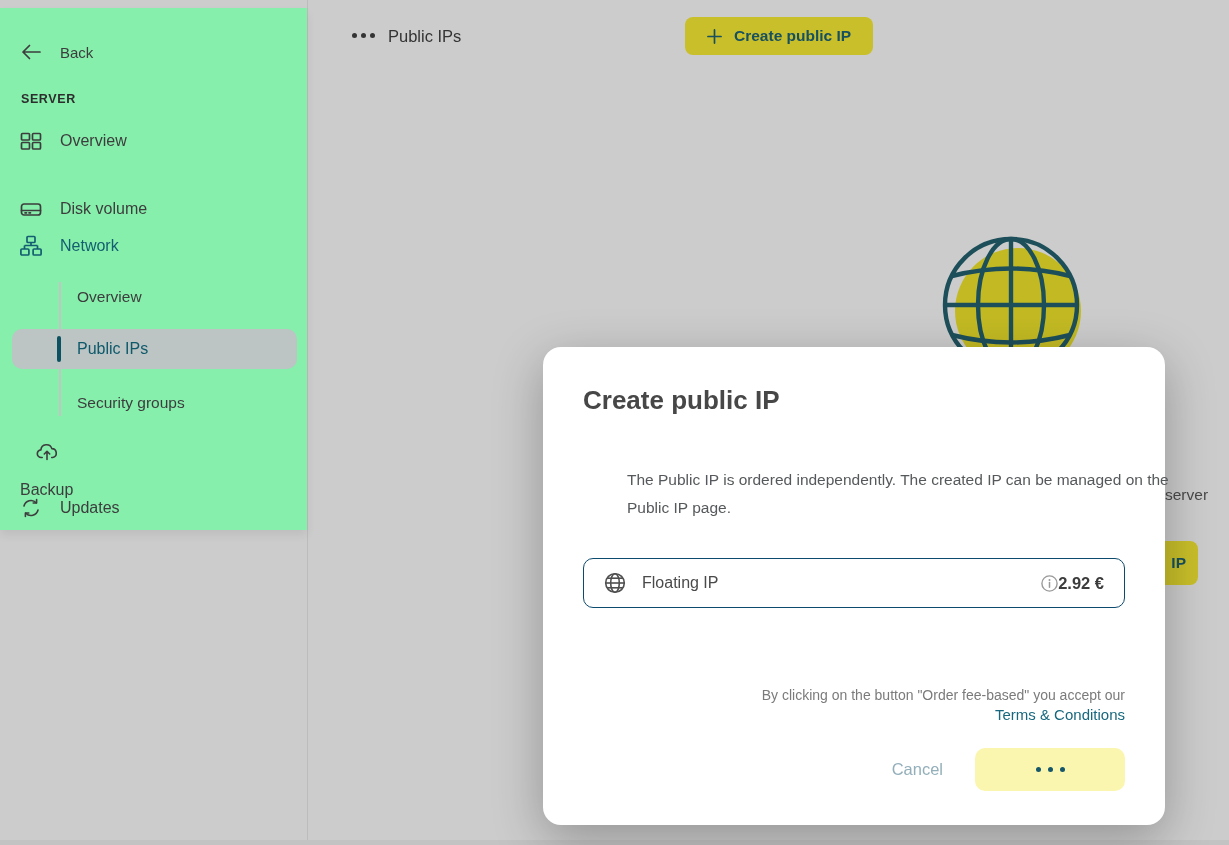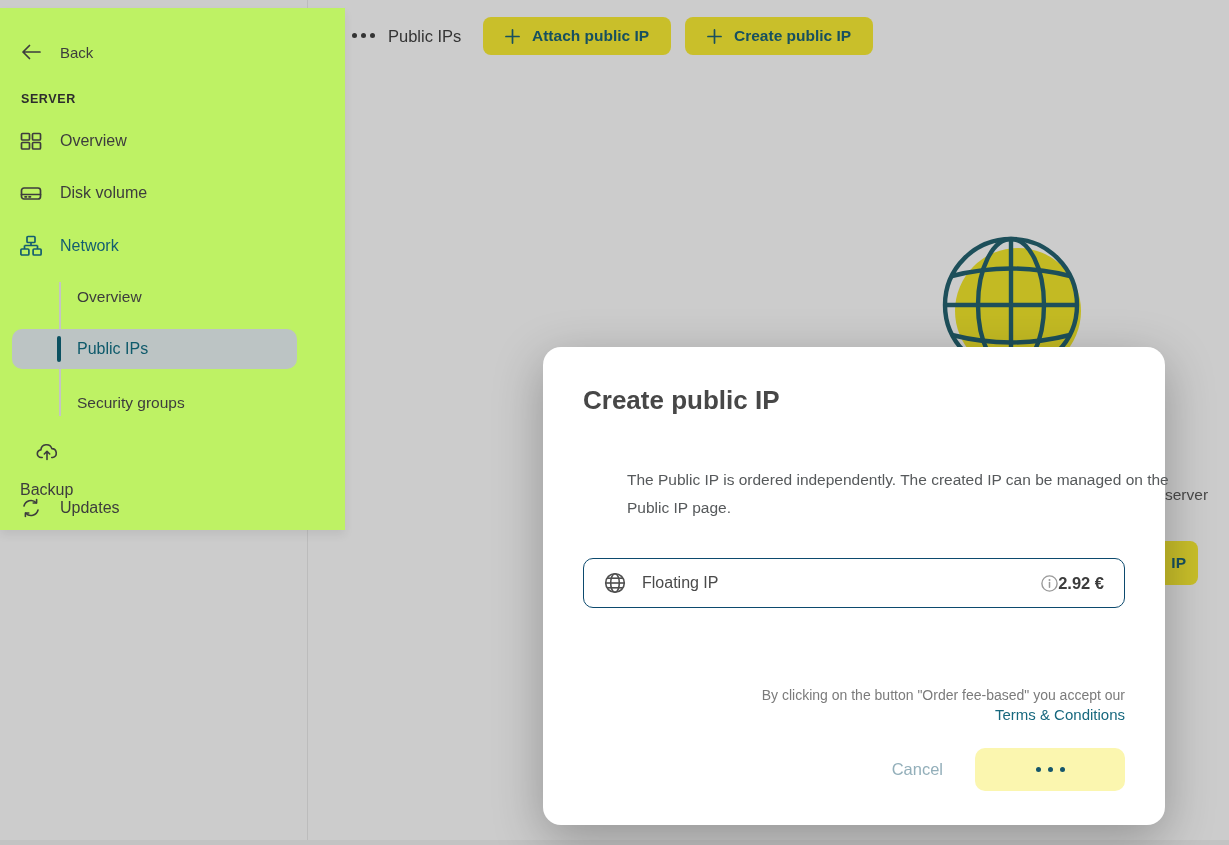--- a/index.html
+++ b/index.html
@@ -2,21 +2,21 @@
 <html><head>
 <meta charset="utf-8">
 <style>
   * { margin:0; padding:0; box-sizing:border-box; }
   html,body { width:1229px; height:845px; }
   body { font-family:"Liberation Sans","DejaVu Sans",sans-serif; background:#cccccc; overflow:hidden; }
   .page { position:relative; width:1229px; height:845px; background:#cccccc; }
 
   
   .sidebar { position:absolute; left:0; top:0; width:308px; height:845px; border-right:1px solid #bcbcbc; }
-  .sidebar-card { position:absolute; left:0; top:8px; width:345px; height:522px; background:#bef264; box-shadow:0 5px 9px rgba(0,0,0,0.07); }
+  .sidebar-card { position:absolute; left:0; top:8px; width:307px; height:522px; background:#86efac; box-shadow:0 5px 9px rgba(0,0,0,0.07); }
   .back-row { position:absolute; left:20px; top:30px; height:28px; display:flex; align-items:center; gap:18px; cursor:pointer; color:#3d3d3d; font-size:15px; }
   .section-label { position:absolute; left:21px; top:84px; font-size:12.5px; font-weight:bold; letter-spacing:0.6px; color:#2d2d2d; }
   .nav-item { position:absolute; left:20px; height:28px; display:flex; align-items:center; gap:18px; font-size:16px; color:#3d3d3d; cursor:pointer; white-space:nowrap; }
   .nav-item.teal { color:#135e70; }
   .subnav-line { position:absolute; left:59px; top:274px; width:2px; height:134px; background:#c4c4c4; }
   .sub-item { position:absolute; left:77px; height:26px; line-height:26px; font-size:15.5px; color:#3d3d3d; cursor:pointer; white-space:nowrap; }
   .sub-selected { position:absolute; left:12px; top:321px; width:285px; height:40px; background:#bcc4c4; border-radius:10px; cursor:pointer; }
   .sub-selected .active-bar { position:absolute; left:45px; top:7px; width:4px; height:26px; background:#0b5161; border-radius:2px; }
   .sub-selected .sel-label { position:absolute; left:65px; top:0; height:40px; line-height:40px; font-size:16px; color:#0e5a6b; }
 
@@ -74,21 +74,21 @@
           <g fill="none" stroke="#3d3d3d" stroke-width="1.7" stroke-linejoin="round">
             <rect x="1.5" y="3.5" width="8" height="6.5" rx="1"></rect>
             <rect x="12.5" y="3.5" width="8" height="6.5" rx="1"></rect>
             <rect x="1.5" y="12.5" width="8" height="6.5" rx="1"></rect>
             <rect x="12.5" y="12.5" width="8" height="6.5" rx="1"></rect>
           </g>
         </svg>
         <span>Overview</span>
       </div>
 
-      <div class="nav-item" style="top:171px;">
+      <div class="nav-item" style="top:187px;">
         <svg class="icon22" viewBox="0 0 22 22">
           <g fill="none" stroke="#3d3d3d" stroke-width="1.7" stroke-linecap="round" stroke-linejoin="round">
             <rect x="1.5" y="6" width="19" height="11" rx="2.5"></rect>
             <path d="M1.5 12.5 H20.5"></path>
             <path d="M5 14.8 h1.5 M9 14.8 h1.5"></path>
           </g>
         </svg>
         <span>Disk volume</span>
       </div>
 
@@ -144,26 +144,20 @@
     </div>
   </aside>
 
   <div class="dots-icon">
       <i></i>
       <i></i>
       <i></i>
     </div>
   <div class="main-title">Public IPs</div>
 
-  <button class="yellow-btn attach">
-    <svg width="15" height="15" viewBox="0 0 16 16">
-      <path d="M8 1 V15 M1 8 H15" stroke="#17505f" stroke-width="1.8" stroke-linecap="round" fill="none"></path>
-    </svg>
-    <span>Attach public IP</span>
-  </button>
 
   <button class="yellow-btn create">
     <svg width="15" height="15" viewBox="0 0 16 16">
       <path d="M8 1 V15 M1 8 H15" stroke="#17505f" stroke-width="1.8" stroke-linecap="round" fill="none"></path>
     </svg>
     <span>Create public IP</span>
   </button>
 
   <svg class="globe-illu" width="146" height="146" viewBox="0 0 146 146">
     <circle cx="80" cy="79" r="63" fill="#c3ba23"></circle>

